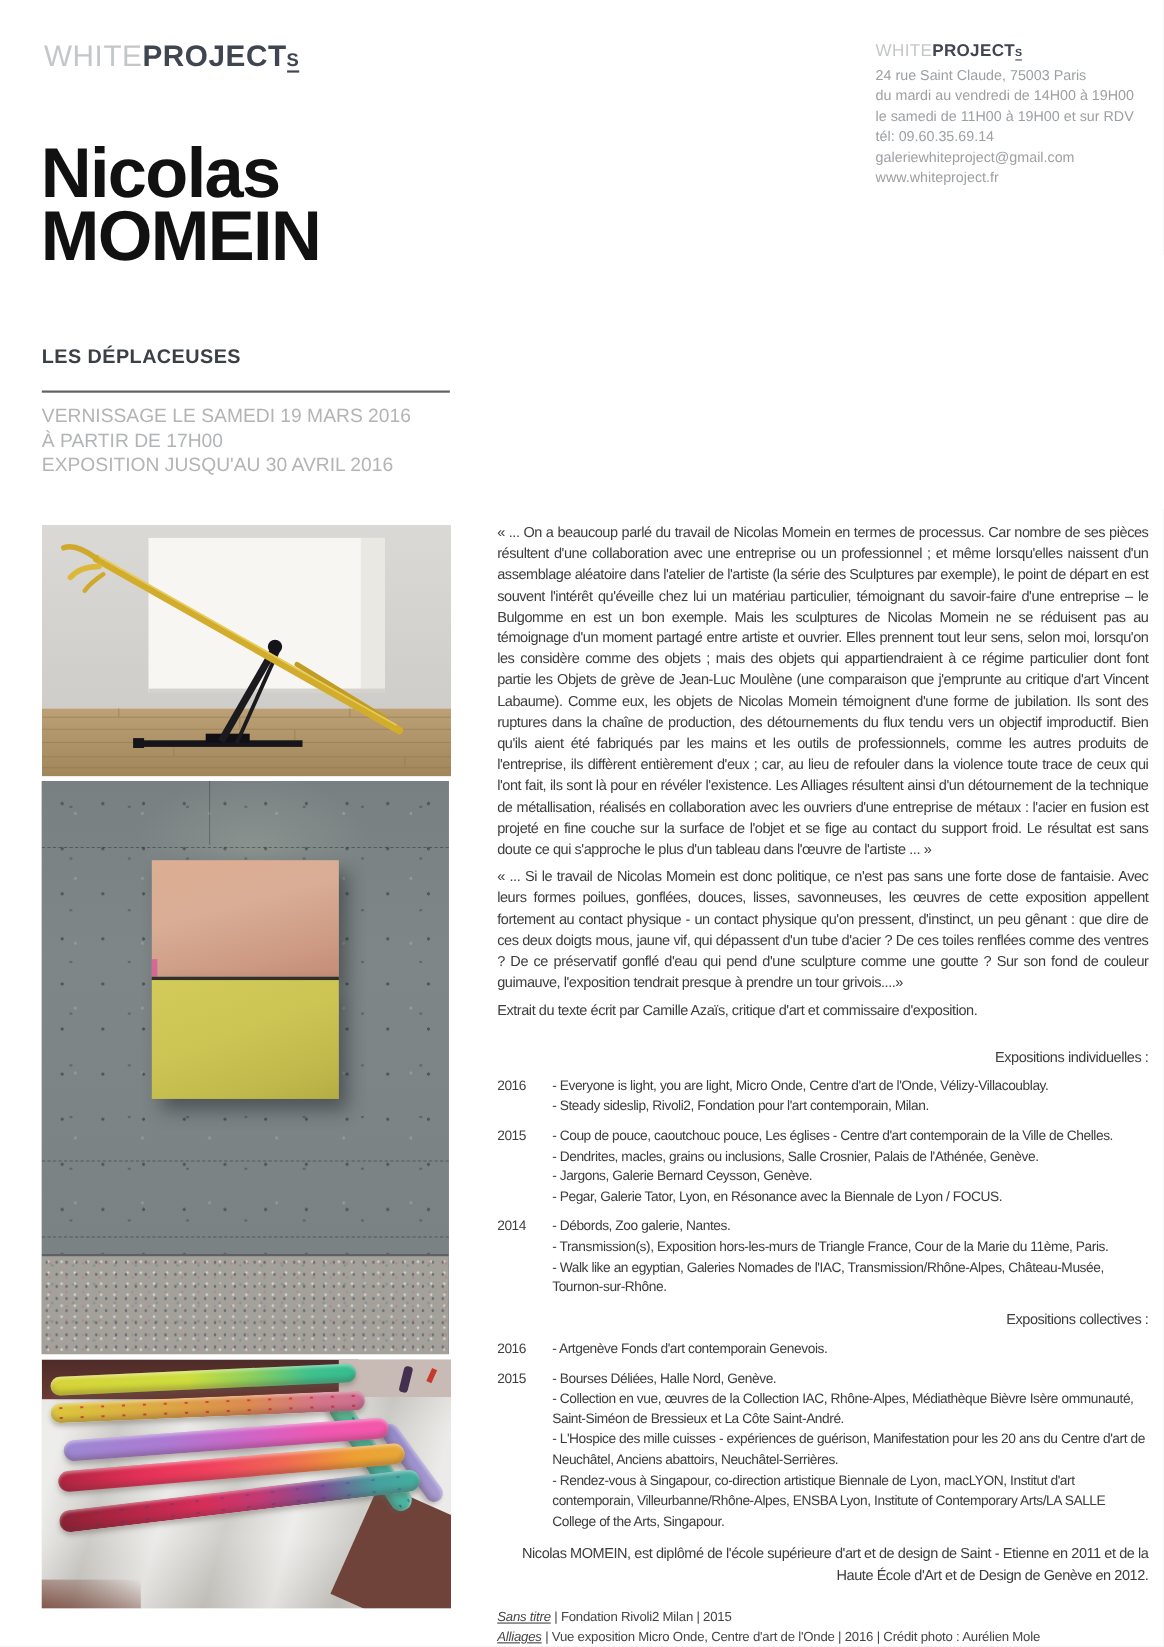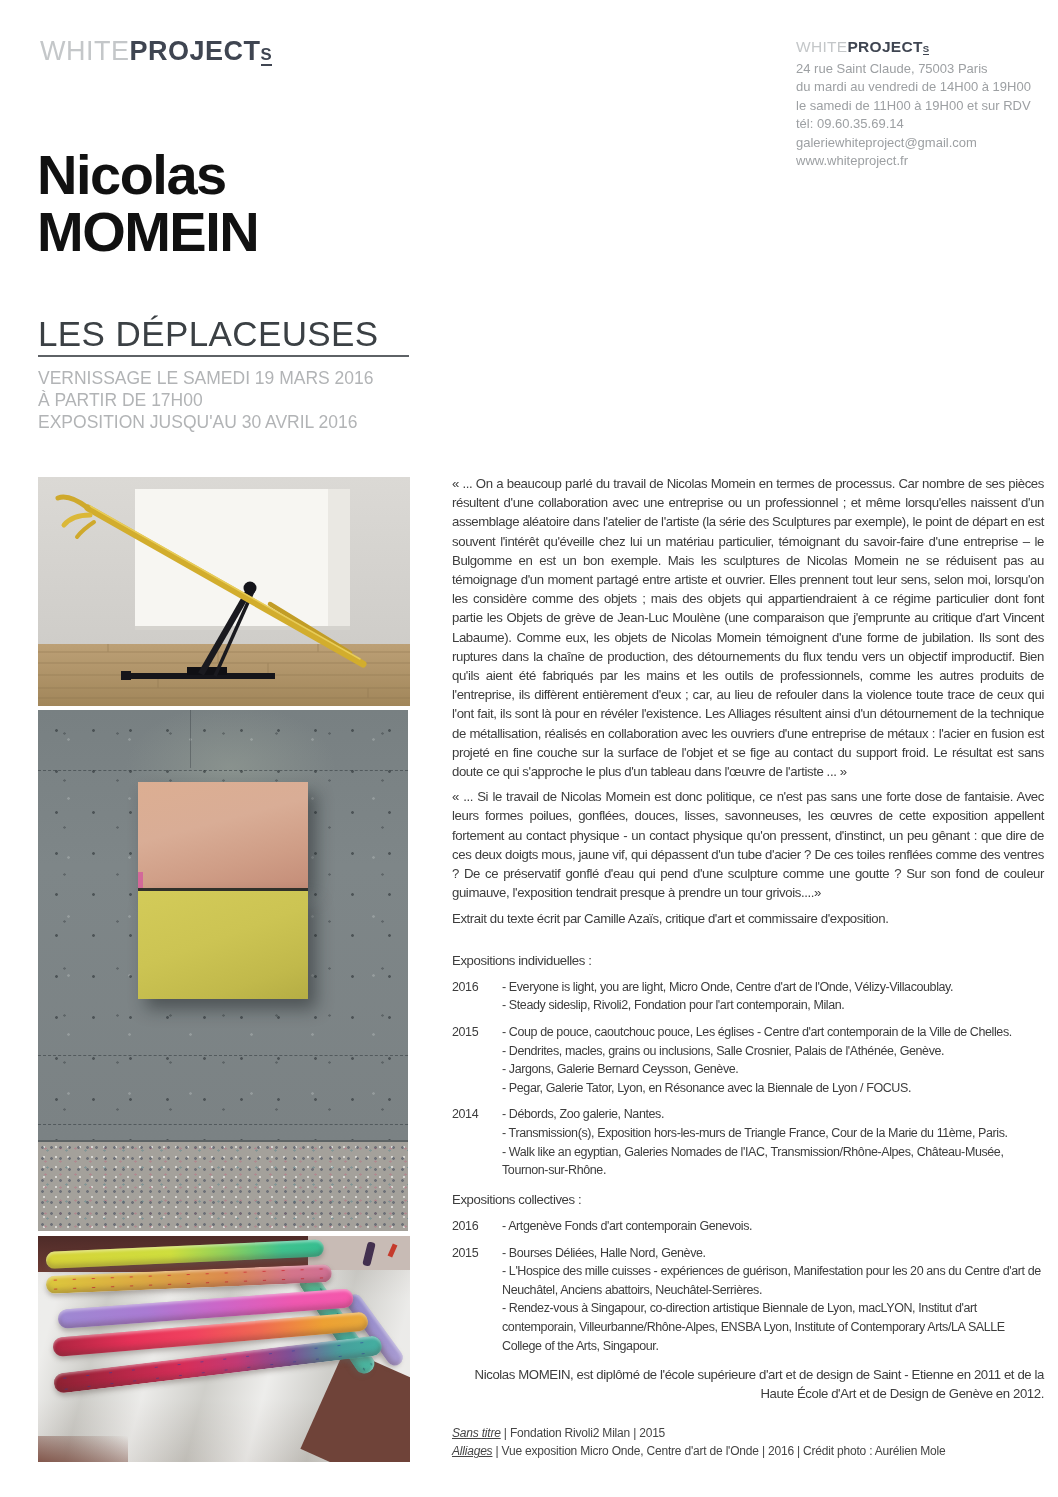--- a/index.html
+++ b/index.html
@@ -9,33 +9,33 @@
   
   .logo-main{position:absolute;left:40px;top:36px;font-size:27px;letter-spacing:.5px;white-space:nowrap;}
   .lg-white{color:#c4c7c9;font-weight:400;}
   .lg-project{color:#3f4551;font-weight:700;}
   .lg-s{color:#3f4551;font-weight:700;font-size:.62em;border-bottom:2px solid #3f4551;display:inline-block;line-height:1.05;}
   .contact{position:absolute;left:796px;top:38px;font-size:13px;line-height:18.5px;color:#9da0a3;}
   .contact .logo-mini{font-size:15.5px;letter-spacing:.3px;margin-bottom:3px;}
   .contact .logo-mini .lg-s{border-bottom-width:1px;}
 
   
-  .artist{position:absolute;left:37px;top:146px;font-size:56px;line-height:57px;font-weight:700;
+  .artist{position:absolute;left:37px;top:129px;font-size:64px;line-height:57px;font-weight:700;
           color:#111;letter-spacing:-1.5px;}
-  .subtitle{position:absolute;left:38px;top:314px;font-size:35px;color:#3b4044;letter-spacing:.4px;}
+  .subtitle{position:absolute;left:38px;top:314px;font-size:18px;color:#3b4044;letter-spacing:.4px;font-weight:bold;}
   .rule{position:absolute;left:38px;top:355px;width:371px;height:2px;background:#5e6266;}
   .event{position:absolute;left:38px;top:367px;font-size:17.5px;line-height:22px;color:#b2b4b6;}
 
   
   .rcol{position:absolute;left:452px;top:474px;width:592px;color:#3d3d3d;
         font-size:13.2px;line-height:19.2px;letter-spacing:-0.4px;}
   .jtext{text-align:justify;margin:0;}
   .p2{margin-top:6px;}
   .credit{margin-top:7px;}
-  .sec-head{margin-top:22px;}
+  .sec-head{margin-top:22px;text-align:right;}
   .sec-head2{margin-top:10px;}
   .exh-group{display:flex;margin-top:8px;font-size:12.5px;line-height:18.6px;letter-spacing:-0.4px;}
   .exh-year{width:50px;flex:none;}
   .exh-items{flex:1;}
   .bio{margin-top:10px;text-align:right;}
   .captions{margin-top:20px;font-size:12px;line-height:18.5px;color:#454545;letter-spacing:-0.2px;}
   .cap-it{font-style:italic;text-decoration:underline;}
 
   
   .img1{position:absolute;left:38px;top:477px;width:372px;height:229px;overflow:hidden;}
@@ -251,20 +251,21 @@
     <div class="exh-group">
       <div class="exh-year">2016</div>
       <div class="exh-items">
         <div>- Artgenève Fonds d'art contemporain Genevois.</div>
       </div>
     </div>
     <div class="exh-group">
       <div class="exh-year">2015</div>
       <div class="exh-items">
         <div>- Bourses Déliées, Halle Nord, Genève.</div>
+        <div>- Collection en vue, œuvres de la Collection IAC, Rhône-Alpes, Médiathèque Bièvre Isère ommunauté, Saint-Siméon de Bressieux et La Côte Saint-André.</div>
         <div>- L'Hospice des mille cuisses - expériences de guérison, Manifestation pour les 20 ans du Centre d'art de Neuchâtel, Anciens abattoirs, Neuchâtel-Serrières.</div>
         <div>- Rendez-vous à Singapour, co-direction artistique Biennale de Lyon, macLYON, Institut d'art contemporain, Villeurbanne/Rhône-Alpes, ENSBA Lyon, Institute of Contemporary Arts/LA SALLE College of the Arts, Singapour.</div>
       </div>
     </div>
 
     <div class="bio">Nicolas MOMEIN, est diplômé de l'école supérieure d'art et de design de Saint - Etienne en 2011 et de la Haute École d'Art et de Design de Genève en 2012.</div>
 
     <div class="captions">
       <div><span class="cap-it">Sans titre</span><span> | Fondation Rivoli2 Milan | 2015</span></div>
       <div><span class="cap-it">Alliages</span><span> | Vue exposition Micro Onde, Centre d'art de l'Onde | 2016 | Crédit photo : Aurélien Mole</span></div>

